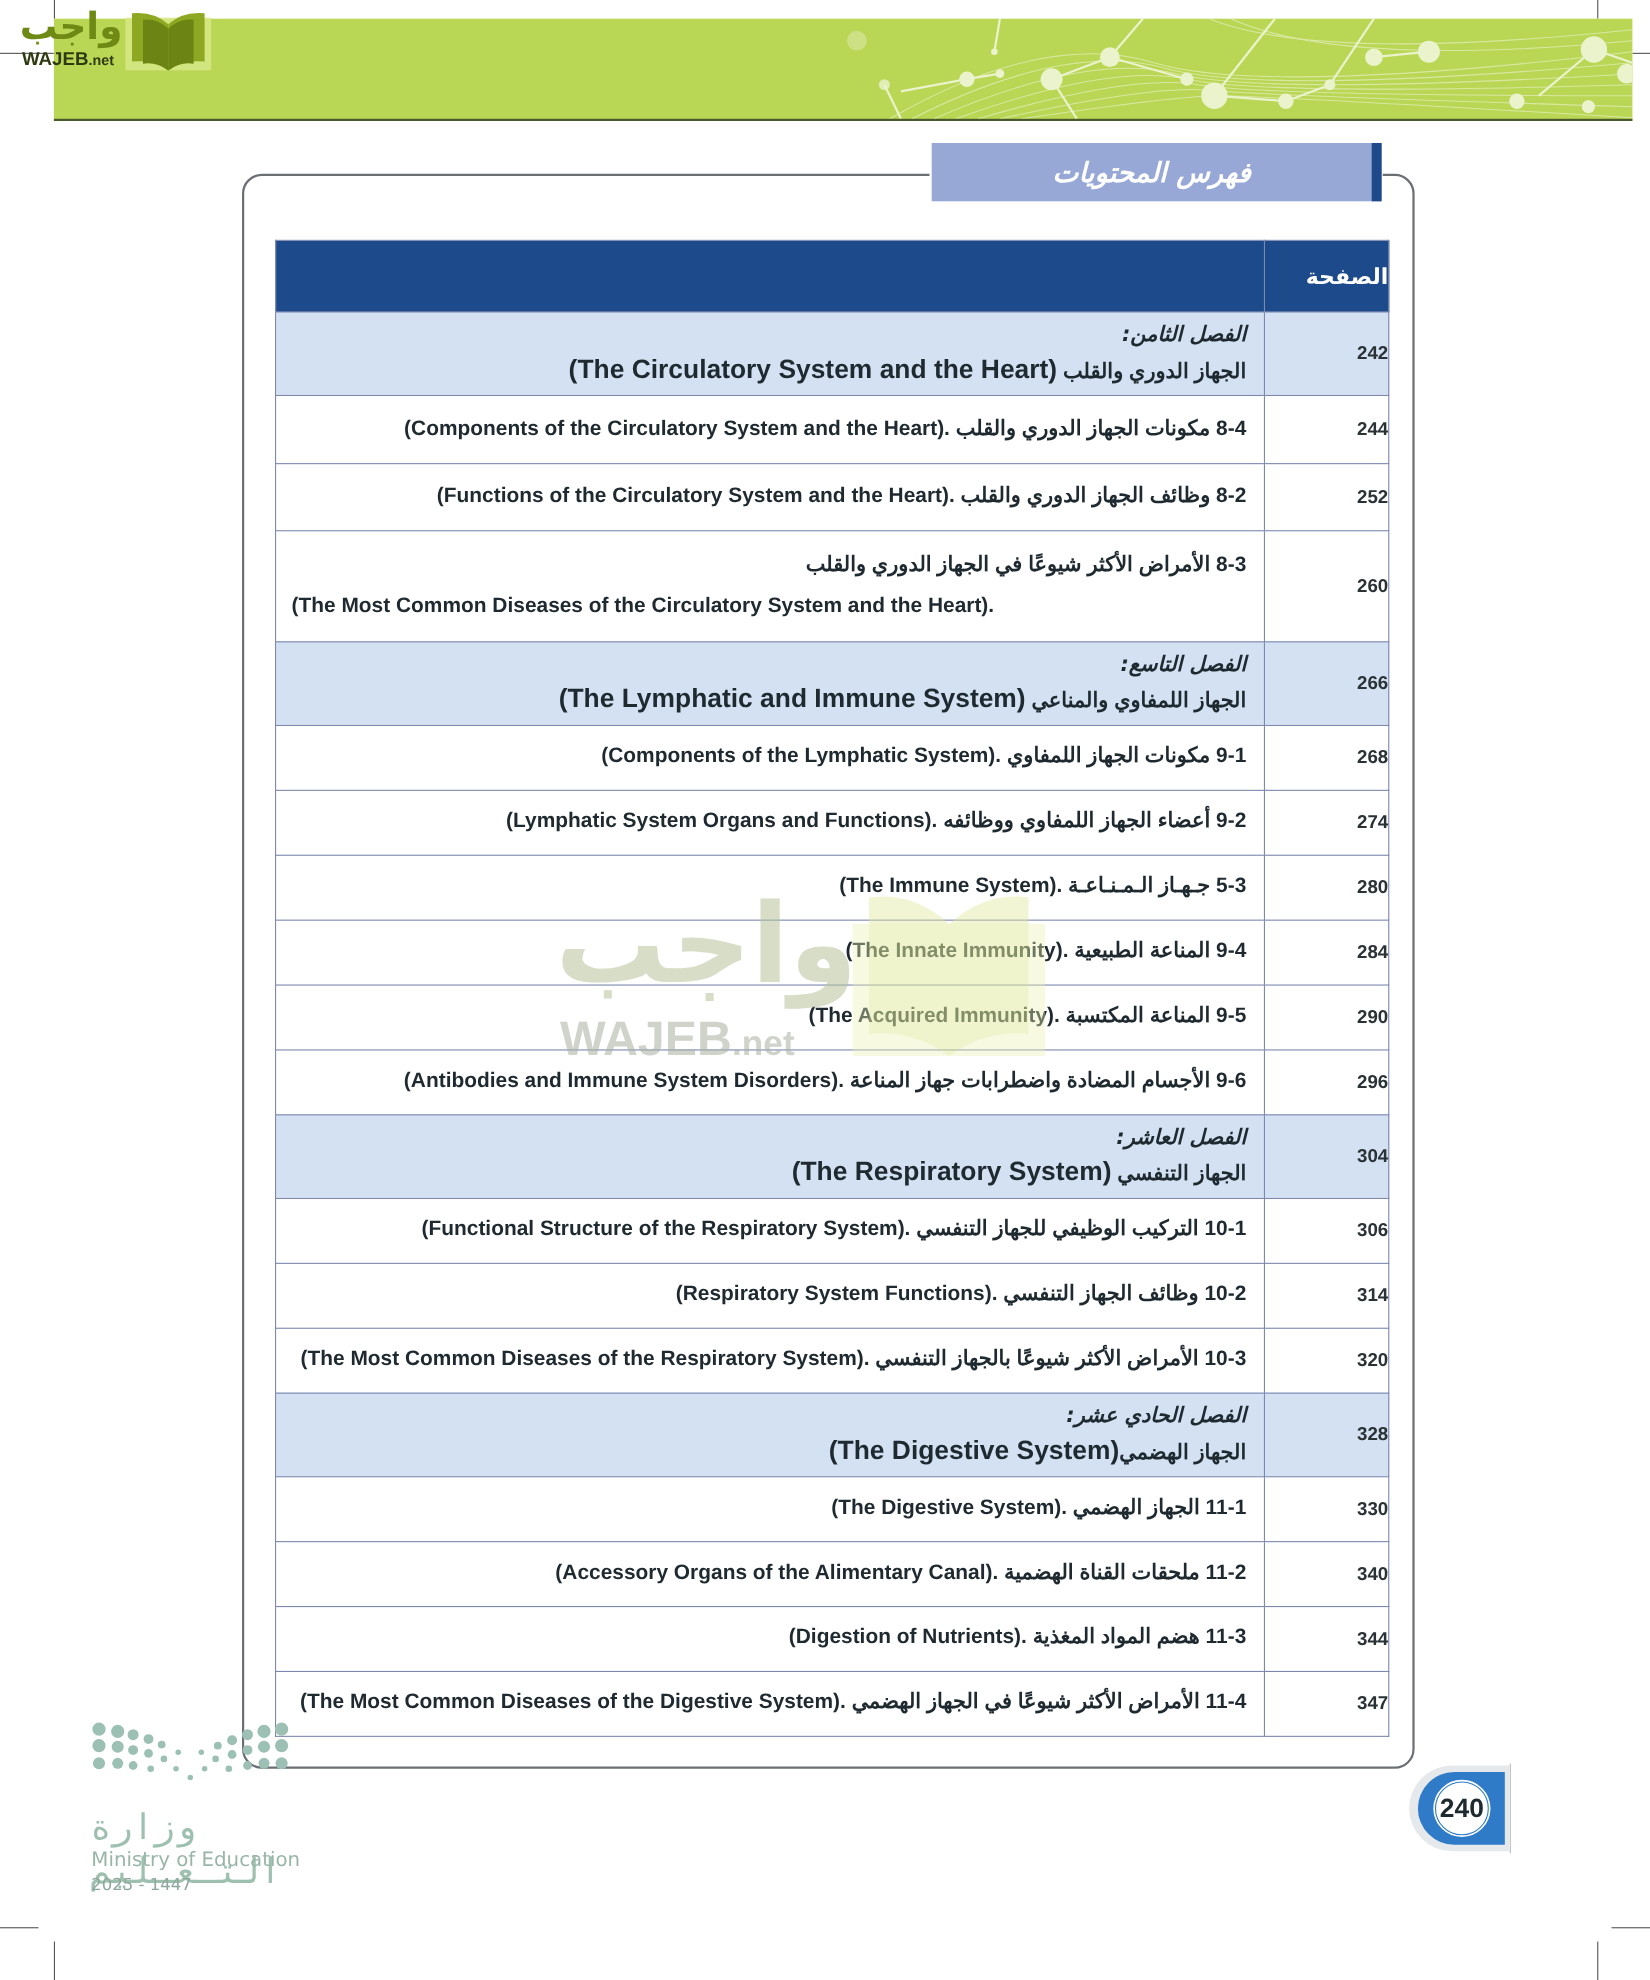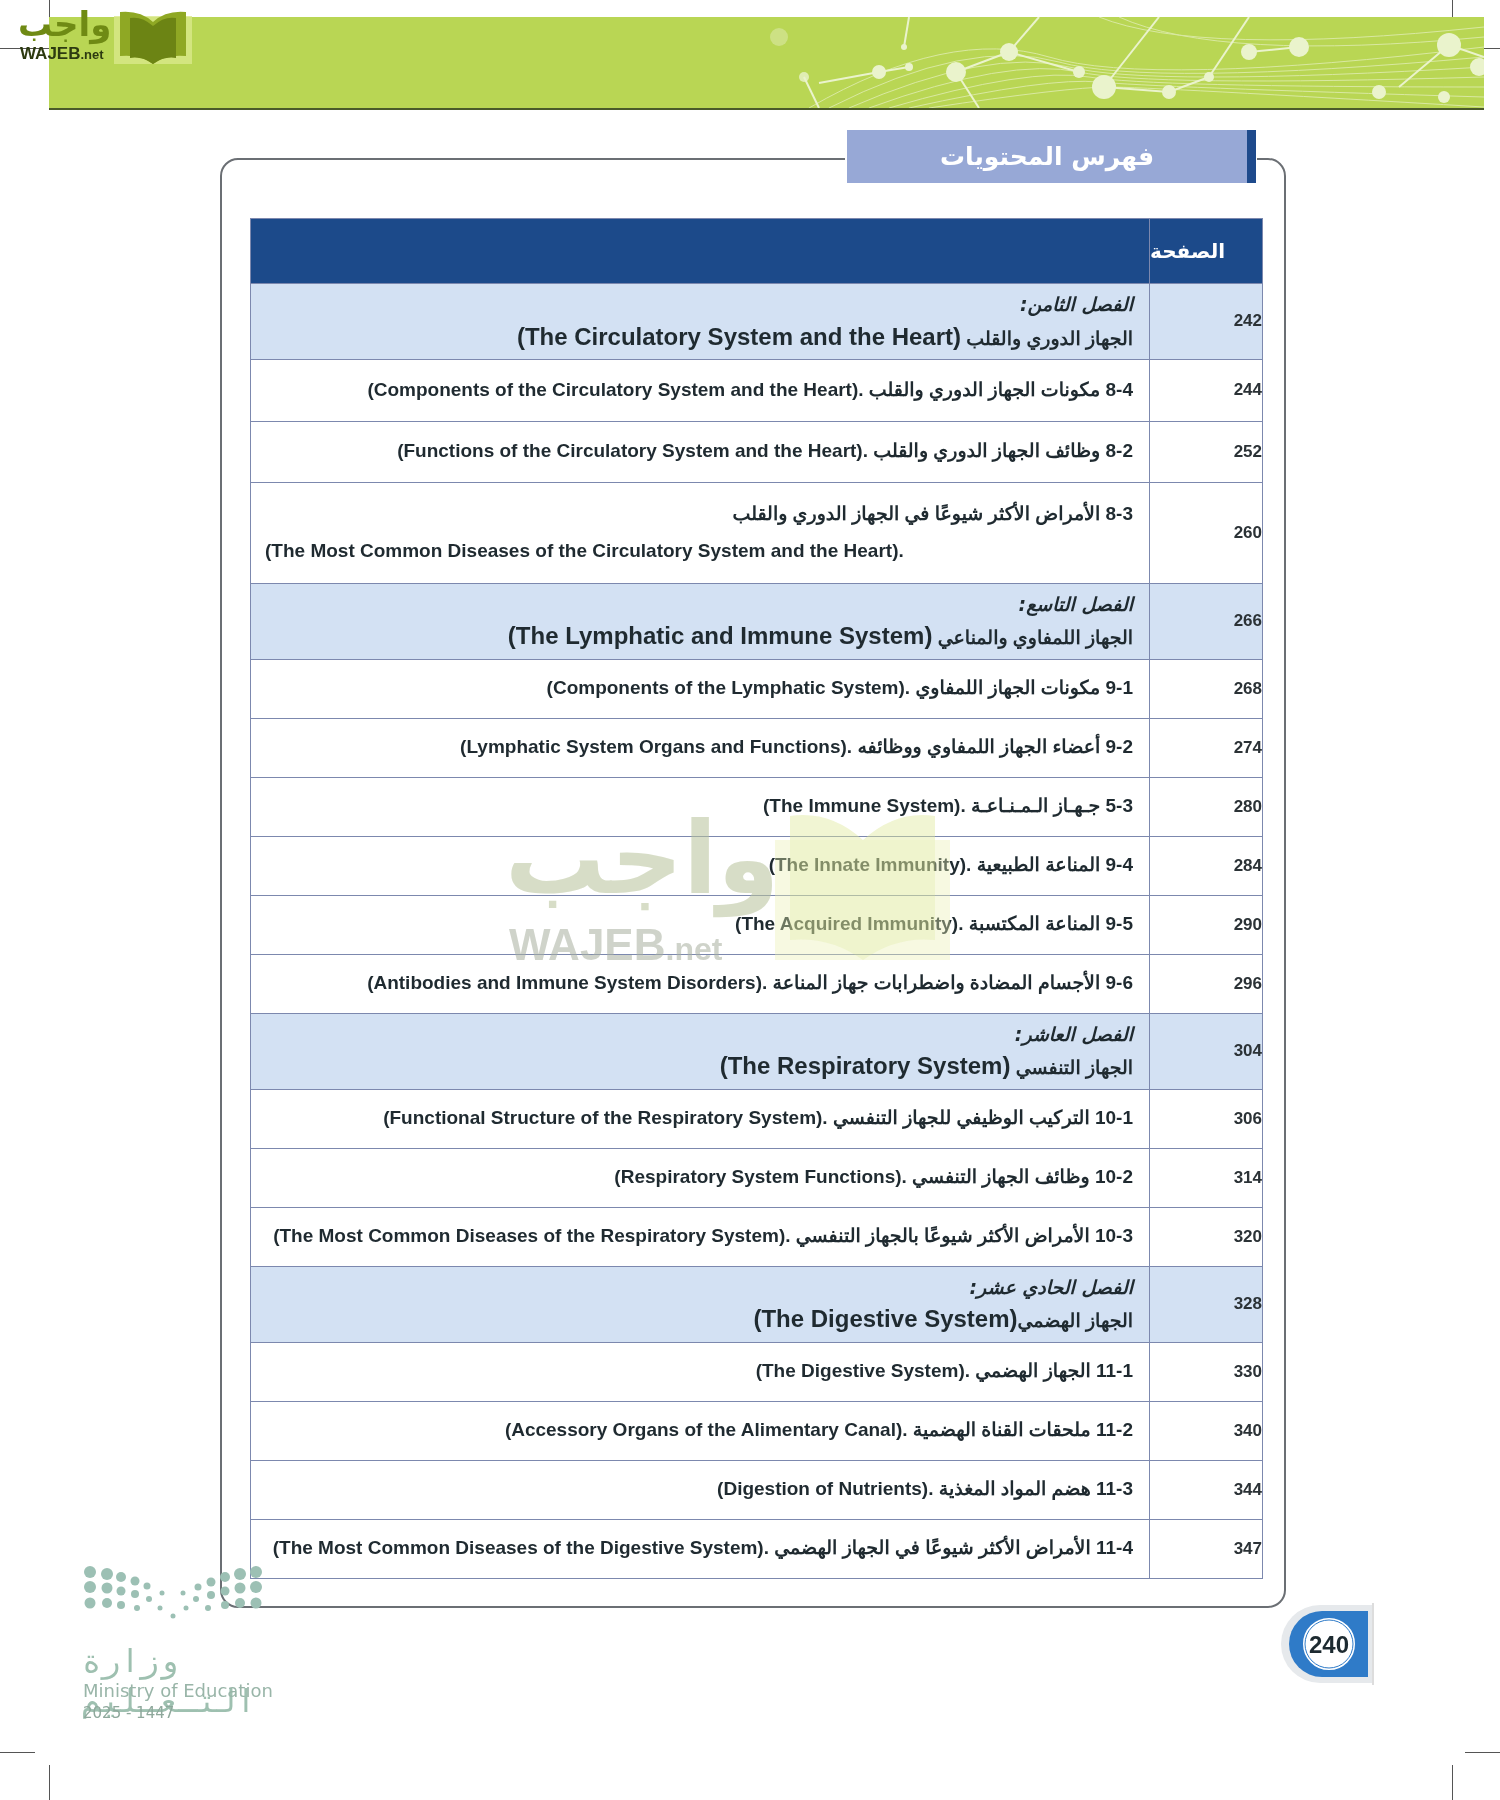--- a/index.html
+++ b/index.html
@@ -36,20 +36,21 @@
     .logo-en small { font-size:13px; }
     .logo-book { position:absolute; left:104px; top:2px; }
 
     
     .title-tab {
       position:absolute; left:847px; top:130px; width:400px; height:53px;
       background:#97a8d6;
       border-right:9px solid #1e4a8c;
       display:flex; align-items:center; justify-content:center;
       direction:rtl;
+      font-style:italic;
     }
     .title-tab span {
       font-family:"DejaVu Sans", sans-serif; font-weight:bold;
       font-size:25px; color:#ffffff;
     }
 
     
     .outline {
       position:absolute; left:220px; top:158px; width:1066px; height:1450px;
       border:2px solid #6b6f74; border-radius:18px;
@@ -66,21 +67,21 @@
       table-layout:fixed;
     }
     .toc td, .toc th {
       border:1.5px solid #7c88ae;
       padding:0;
     }
     .toc th {
       background:#1c4a8a; color:#ffffff; height:64px;
       font-family:"DejaVu Sans", sans-serif; font-size:20px; font-weight:bold;
     }
-    .col-page { width:112px; text-align:left; }
+    .col-page { width:112px; text-align:right; }
     .cell-title {
       text-align:right; padding-right:16px !important; padding-left:14px !important;
       font-family:"Liberation Sans", sans-serif; font-weight:bold;
       font-size:19px; color:#1f2a30; line-height:1.3;
     }
     .cell-page {
       text-align:right; font-family:"Liberation Sans", sans-serif;
       font-weight:bold; font-size:17px; color:#2b3236;
     }
     tr.chapter td { background:#d3e1f3; }

